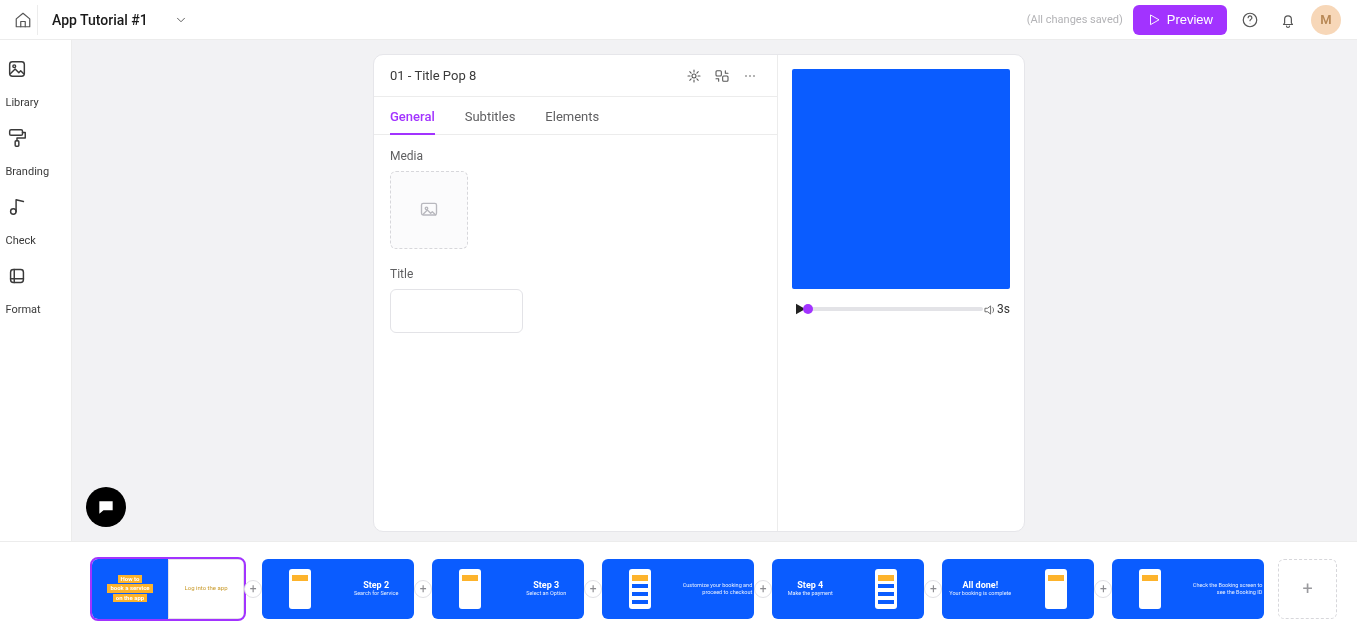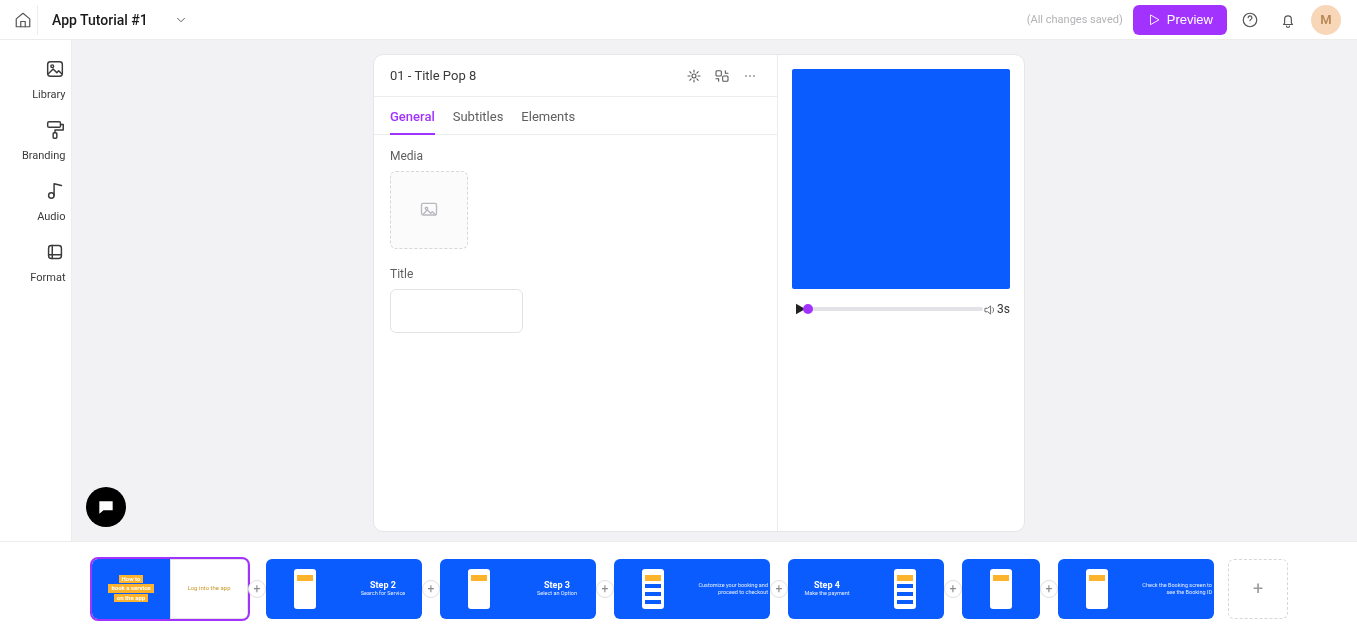--- a/index.html
+++ b/index.html
@@ -13,33 +13,33 @@
   .topbar .title { font-size: 14px; font-weight: 500; }
   .topbar .spacer { flex: 1; }
   .topbar .saved-text { font-size: 11px; color: #b3b3b6; margin-right: 10px; }
   .btn-preview { background: #a233ff; color: #fff; border: none; border-radius: 6px; height: 30px; padding: 0 14px; display: flex; align-items: center; gap: 6px; font-size: 13px; font-weight: 500; cursor: pointer; justify-content: space-between; }
   .topbar .icon-btn { width: 30px; height: 30px; display: flex; align-items: center; justify-content: center; margin-left: 8px; color: #555; cursor: pointer; }
   .avatar { width: 30px; height: 30px; border-radius: 50%; background: #f7d7b8; color: #b88855; font-size: 13px; font-weight: 600; display: flex; align-items: center; justify-content: center; margin-left: 8px; }
 
   
   .body { flex: 1; display: flex; }
   .sidebar { width: 72px; background: #fff; border-right: 1px solid #ececec; padding-top: 18px; display: flex; flex-direction: column; align-items: center; gap: 18px; }
-  .side-item { width: 60px; display: flex; flex-direction: column; align-items: flex-end; gap: 8px; color: #3a3a3a; cursor: pointer; }
+  .side-item { width: 60px; display: flex; flex-direction: column; align-items: flex-start; gap: 16px; color: #3a3a3a; cursor: pointer; }
   .side-item svg { width: 22px; height: 22px; stroke: #3a3a3a; }
   .side-item .lbl { font-size: 11px; color: #3a3a3a; }
 
   .main { flex: 1; position: relative; background: #f2f2f4; }
   .canvas { position: absolute; left: 301px; top: 14px; width: 652px; height: 478px; background: #fff; border: 1px solid #e6e6ea; border-radius: 10px; display: flex; }
 
   .panel-left { width: 406px; border-right: 1px solid #ececec; display: flex; flex-direction: column; }
   .panel-header { height: 42px; border-bottom: 1px solid #ececec; display: flex; align-items: center; padding: 0 16px; }
   .panel-header .ptitle { font-size: 13px; color: #3a3a3a; flex: 1; }
   .ph-icon { width: 22px; height: 22px; display: flex; align-items: center; justify-content: center; color: #555; margin-left: 6px; cursor: pointer; }
 
-  .tabs { display: flex; gap: 18px; padding: 12px 16px 0 16px; border-bottom: 1px solid #ececec; }
+  .tabs { display: flex; gap: 30px; padding: 12px 16px 0 16px; border-bottom: 1px solid #ececec; }
   .tab { font-size: 13px; color: #606062; padding-bottom: 10px; cursor: pointer; position: relative; }
   .tab.active { color: #a233ff; font-weight: 500; }
   .tab.active::after { content: ""; position: absolute; left: 0; right: 0; bottom: -1px; height: 2px; background: #a233ff; }
 
   .form-area { padding: 14px 16px; }
   .field-label { font-size: 12px; color: #606062; margin-bottom: 8px; }
   .media-box { width: 78px; height: 78px; border: 1px dashed #d7d7db; border-radius: 6px; background: #fbfbfc; display: flex; align-items: center; justify-content: center; cursor: pointer; margin-bottom: 18px; }
   .title-input { width: 133px; height: 44px; border: 1px solid #e3e3e7; border-radius: 6px; background: #fff; padding: 0 10px; font-size: 13px; }
 
   .panel-right { flex: 1; padding: 14px; display: flex; flex-direction: column; }
@@ -132,21 +132,21 @@
             <path d="M18 6h3v6h-9v3"></path>
             <rect x="10" y="15" width="4" height="6" rx="1"></rect>
           </svg>
         <span class="lbl">Branding</span>
       </div>
       <div class="side-item">
         <svg viewBox="0 0 24 24">
             <circle cx="8" cy="17" r="3"></circle>
             <path d="M11 17V4l8 2"></path>
           </svg>
-        <span class="lbl">Audio</span>
+        <span class="lbl">Check</span>
       </div>
       <div class="side-item">
         <svg viewBox="0 0 24 24">
             <rect x="5" y="5" width="14" height="14" rx="3"></rect>
             <path d="M9 5v14M5 15h14"></path>
           </svg>
         <span class="lbl">Format</span>
       </div>
     </div>
 
@@ -284,20 +284,24 @@
         <div class="scene-half">
           <div class="phone-mock rows"></div>
         </div>
       </div>
       <div class="connector">
         <div class="vline"></div>
         <div class="add-between">+</div>
       </div>
       <div class="scene-pair">
         <div class="scene-half">
+          <div style="font-weight: 700; font-size: 9px;">All done!</div>
+          <div style="font-size: 5.5px; opacity: 0.9;">Your booking is complete</div>
+        </div>
+        <div class="scene-half">
           <div class="phone-mock"></div>
         </div>
       </div>
       <div class="connector">
         <div class="vline"></div>
         <div class="add-between">+</div>
       </div>
       <div class="scene-pair">
         <div class="scene-half">
           <div class="phone-mock"></div>

